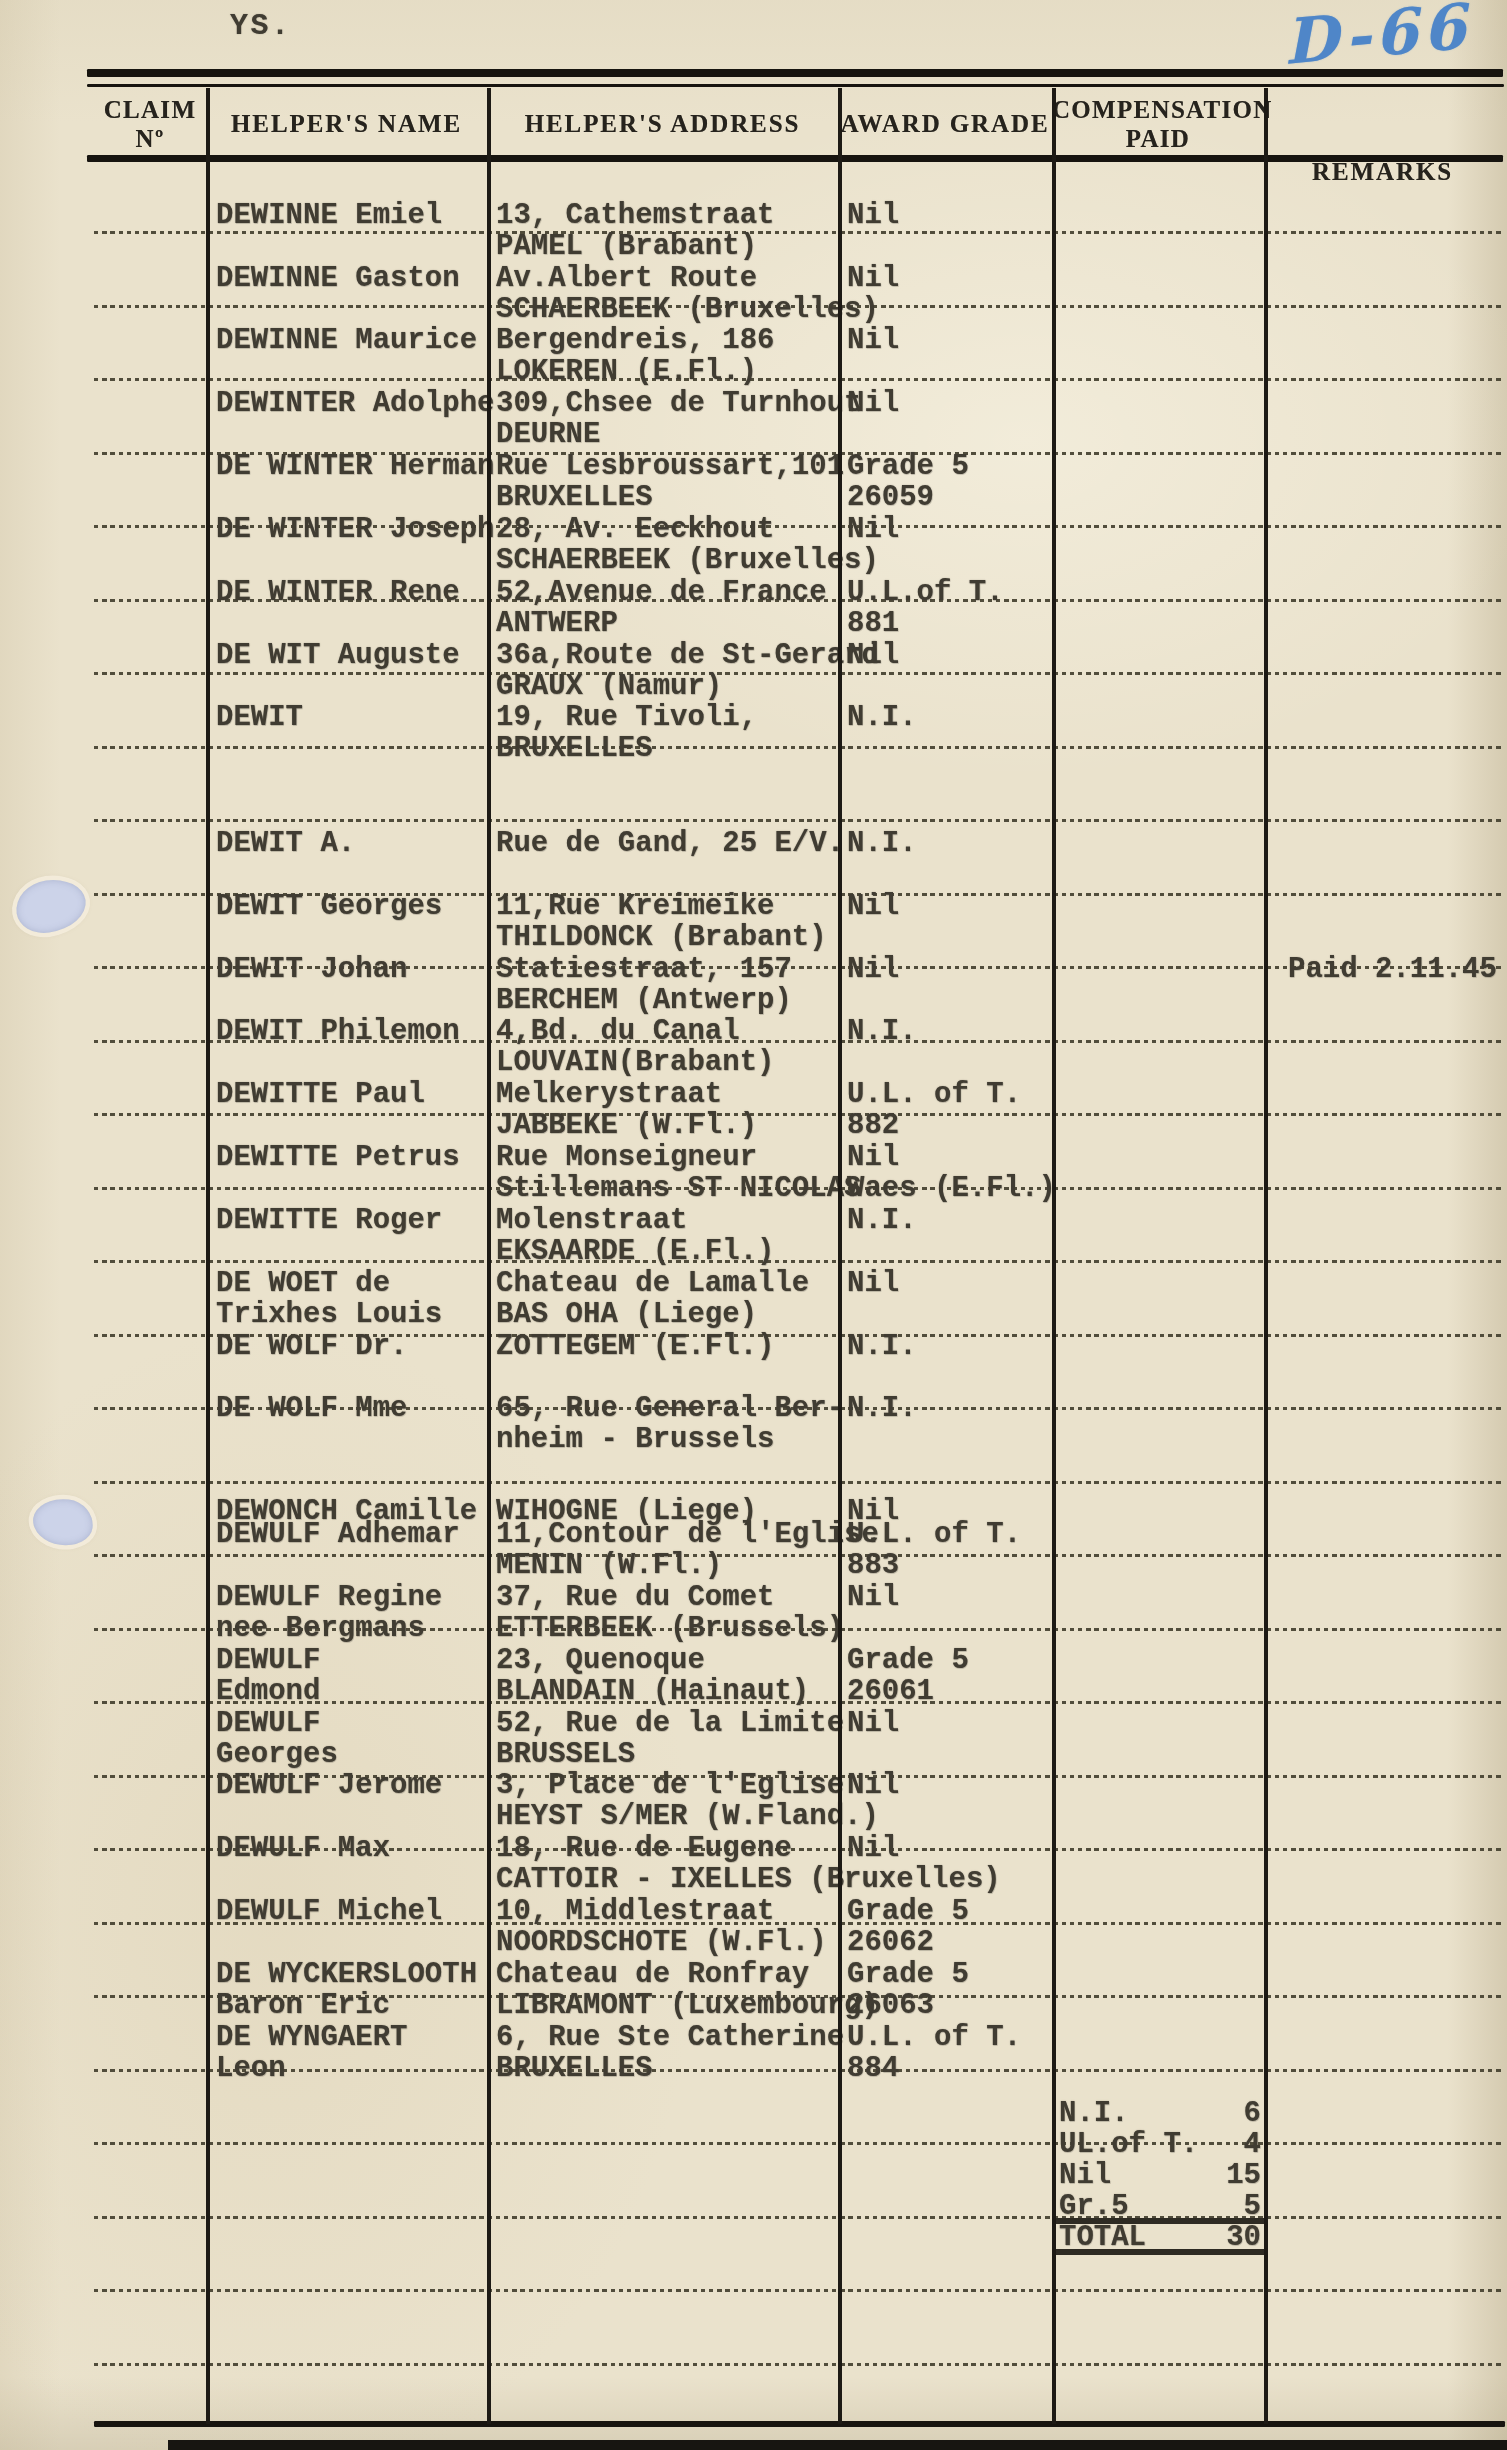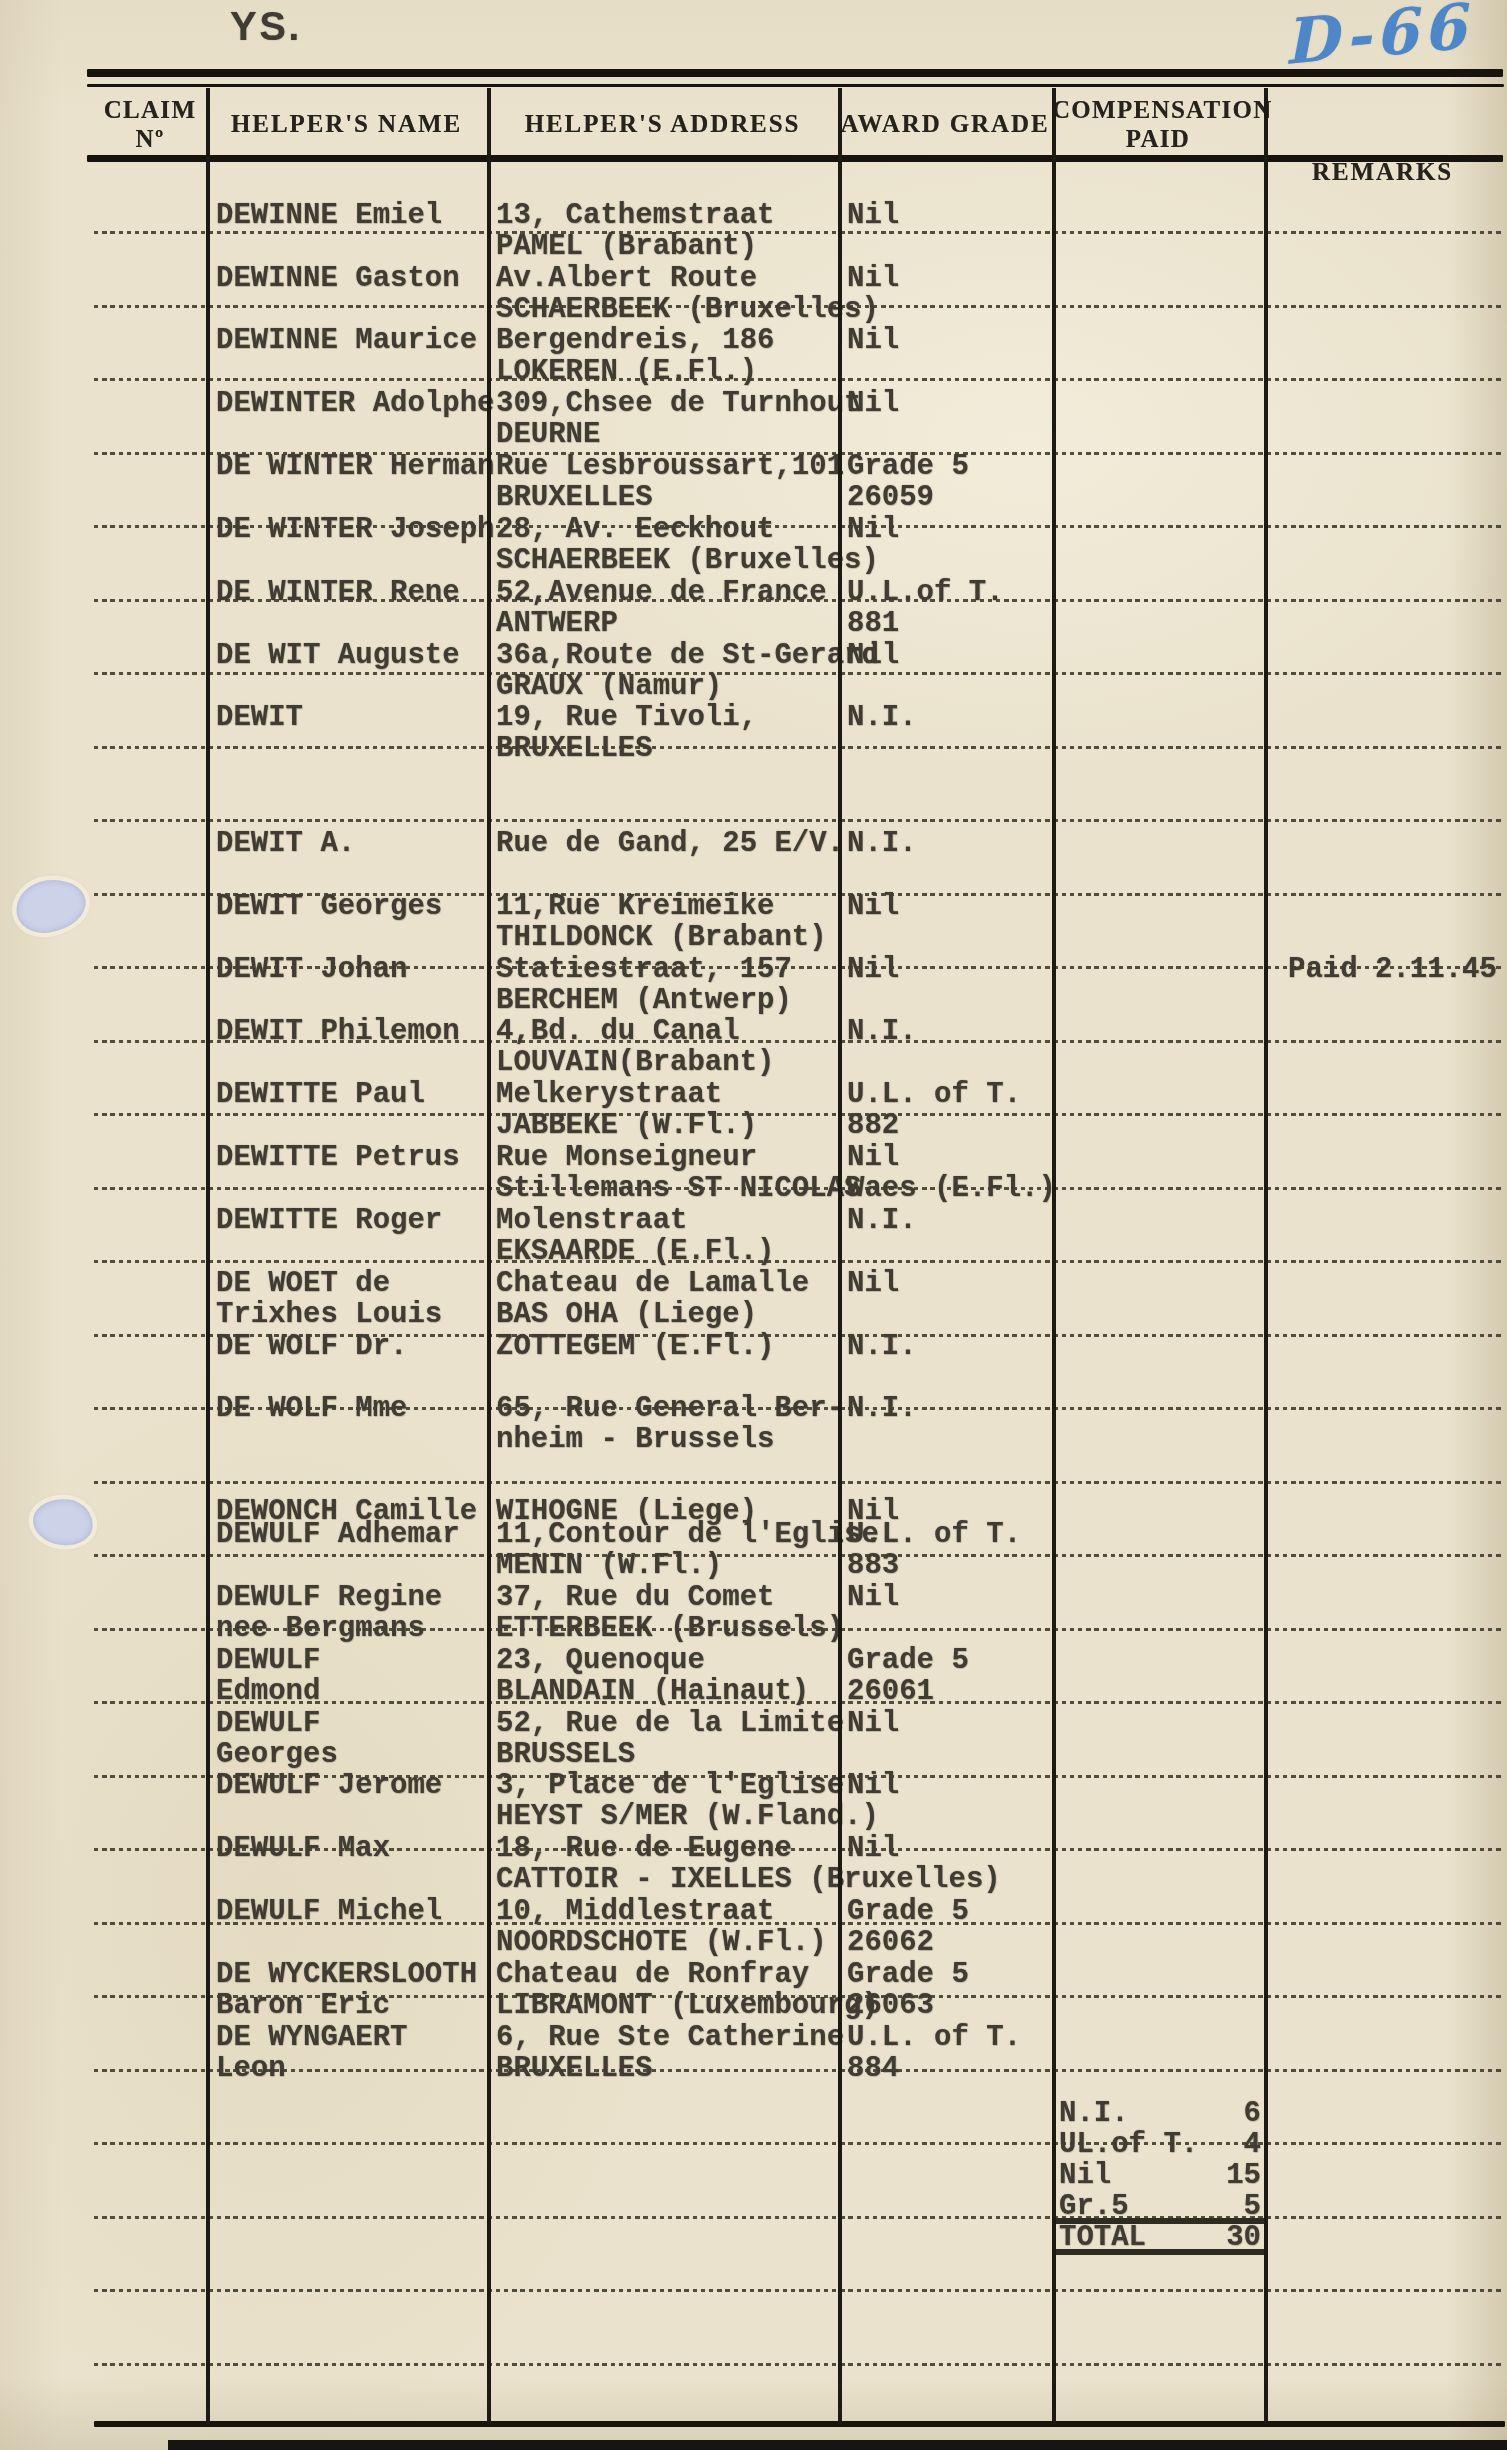--- a/index.html
+++ b/index.html
@@ -30,22 +30,22 @@
     font-family:"Liberation Mono","DejaVu Sans Mono",monospace;
     font-weight:700;
     font-size:29px;line-height:31px;
     color:var(--ink);
     white-space:pre;
     text-shadow:0 0 1.3px rgba(62,58,48,.45), 0.6px 0.6px 0 rgba(62,58,48,.18);
   }
 
   .corner-label{
     position:absolute;left:230px;top:10px;
-    font-family:Liberation Sans, sans-serif;
-    font-weight:700;font-size:40px;line-height:33px;letter-spacing:2.5px;
+    font-family:Liberation Mono, monospace;
+    font-weight:700;font-size:30px;line-height:33px;letter-spacing:2.5px;
     color:var(--ink);
     text-shadow:0 0 1.3px rgba(62,58,48,.45);
     z-index:5;
   }
   .doc-number{
     position:absolute;left:1289px;top:-2.5px;width:214px;
     font-family:"DejaVu Serif","Liberation Serif",serif;
     font-style:italic;font-weight:700;
     font-size:62px;line-height:70px;letter-spacing:5px;
     color:var(--accent);

